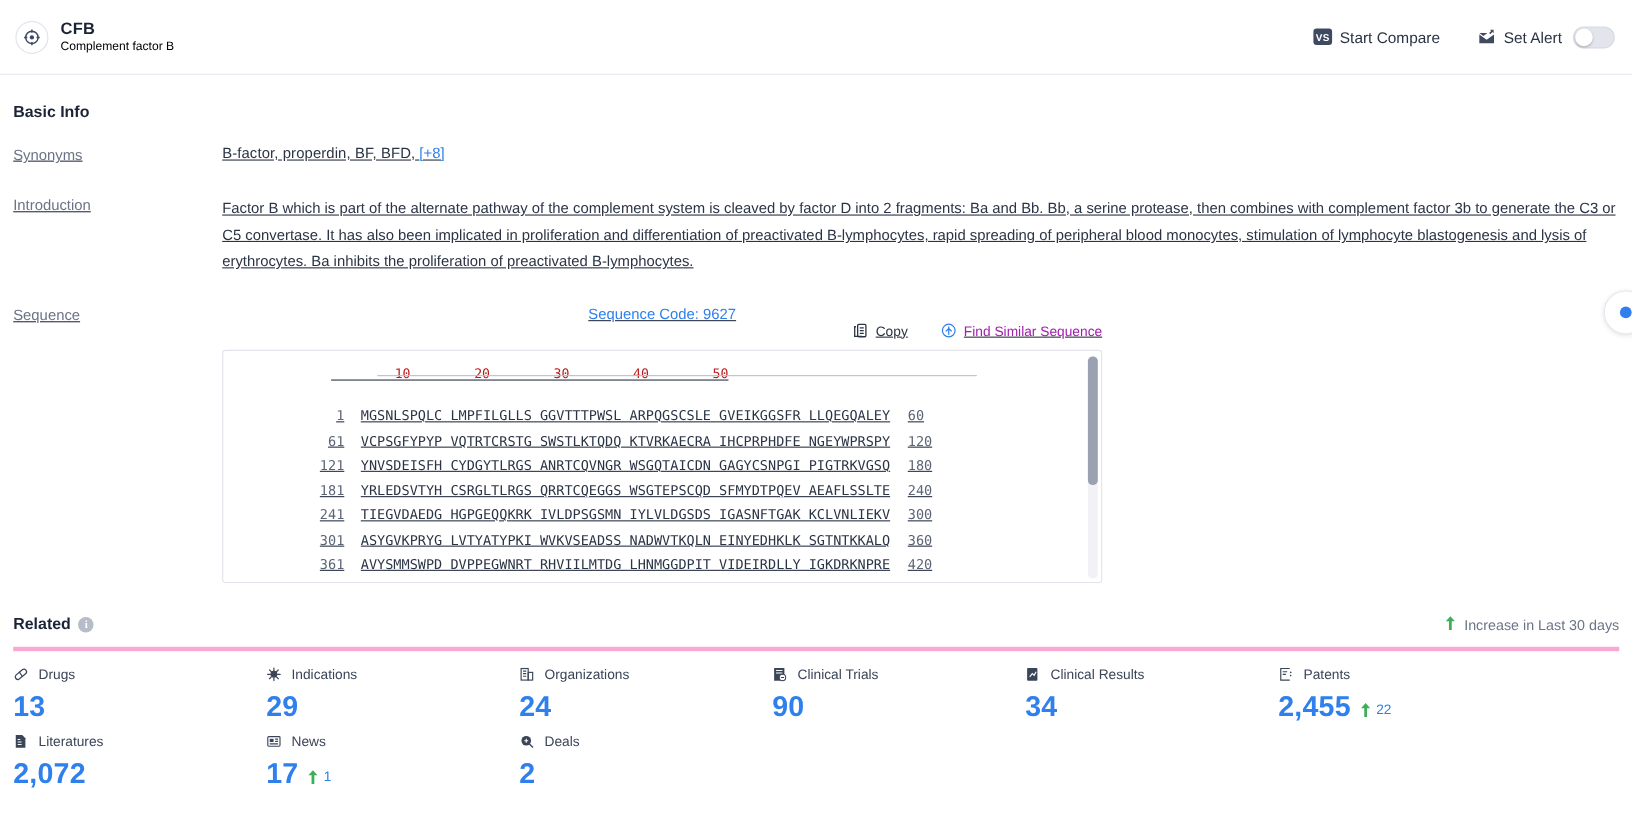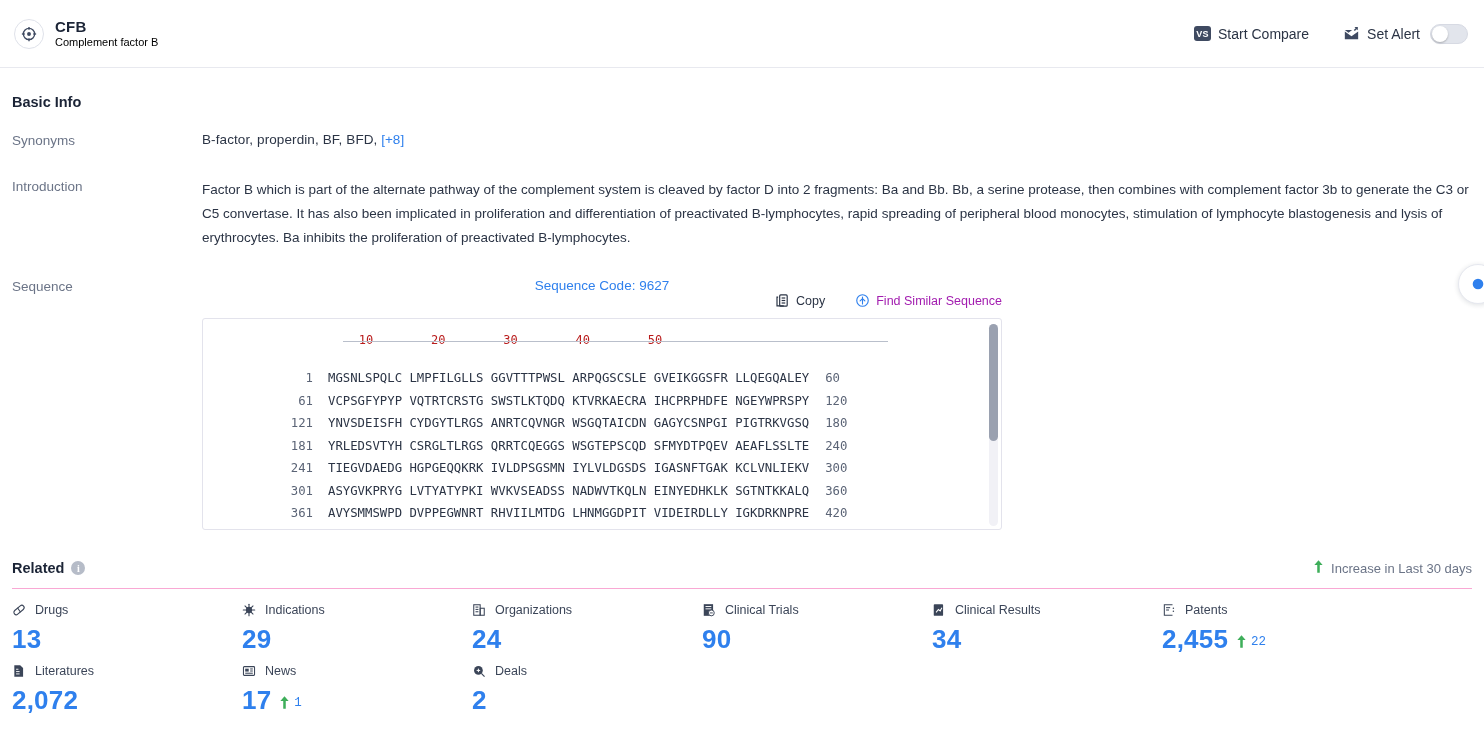--- a/index.html
+++ b/index.html
@@ -65,21 +65,21 @@
   }
 
   
   .page { padding: 0 12px; position: relative; }
 
   .section-title {
     font-size: 14.5px; font-weight: bold; color: #1b2436;
     padding: 26px 0 0 0;
   }
 
-  .row { display: flex; margin-top: 22px; }
+  .row { display: flex; margin-top: 22px; text-decoration: underline; }
   .row-label {
     width: 190px; flex: 0 0 190px;
     font-size: 13.5px; color: #6b7487;
     padding-top: 1px;
   }
   .row-value { flex: 1; font-size: 13.5px; color: #2b3445; }
   .syn-text { letter-spacing: .1px; }
   .link { color: #2f80ed; cursor: pointer; }
   .intro-p { line-height: 24px; max-width: 1278px; margin: 0; }
 
@@ -152,21 +152,21 @@
     width: 9px; height: 117px;
     border-radius: 5px;
     background: #9aa1b0;
   }
 
   
   .related-bar {
     display: flex; align-items: center;
     margin-top: 30px;
     padding-bottom: 12px;
-    border-bottom: 1px solid #f9a8d4;
+    border-bottom: 4px solid #f9a8d4;
   }
   .related-title { font-size: 14.5px; font-weight: bold; color: #1b2436; }
   .info-dot {
     width: 14px; height: 14px; border-radius: 50%;
     background: #b6bcc8; color: #fff;
     font-size: 10px; font-weight: bold;
     display: flex; align-items: center; justify-content: center;
     margin-left: 7px; font-family: "Liberation Serif", serif;
     cursor: pointer;
   }
@@ -180,22 +180,22 @@
   .stat { width: 230px; flex: 0 0 230px; margin-bottom: 10px; }
   .stat-head { display: flex; align-items: center; }
   .stat-ico { margin-right: 8px; display: flex; align-items: center; width: 15px; }
   .stat-label { font-size: 12.5px; color: #3b4558; }
   .stat-value-row { display: flex; align-items: flex-end; margin-top: 7px; }
   .stat-value {
     font-size: 26px; font-weight: bold; color: #2f80ed;
     line-height: 30px; letter-spacing: .2px;
   }
   .stat-delta {
-    display: flex; align-items: flex-start;
-    margin-left: 9px; margin-bottom: 5px; font-family: Liberation Mono, monospace;
+    display: flex; align-items: flex-end;
+    margin-left: 9px; margin-bottom: 5px;
   }
   .stat-delta .num { font-size: 12.5px; color: #2f80ed; margin-left: 5px; }
 
   
   .side-fab {
     position: absolute;
     right: -14px; top: 196px;
     width: 40px; height: 40px;
     border-radius: 50%;
     background: #fff;

